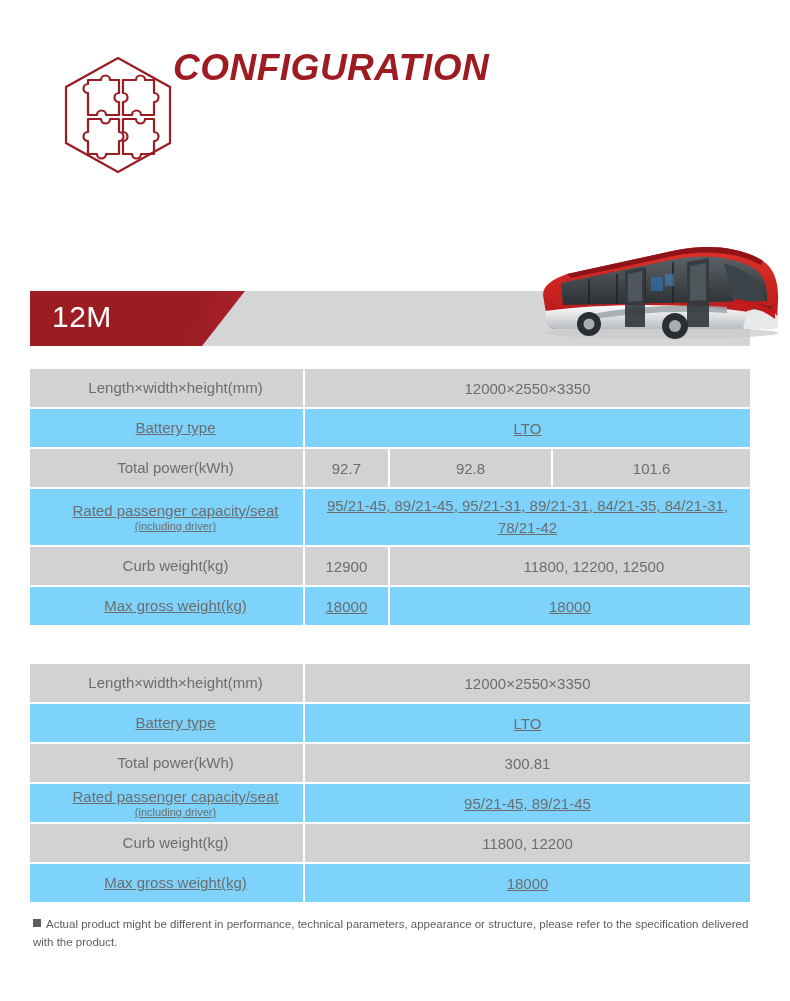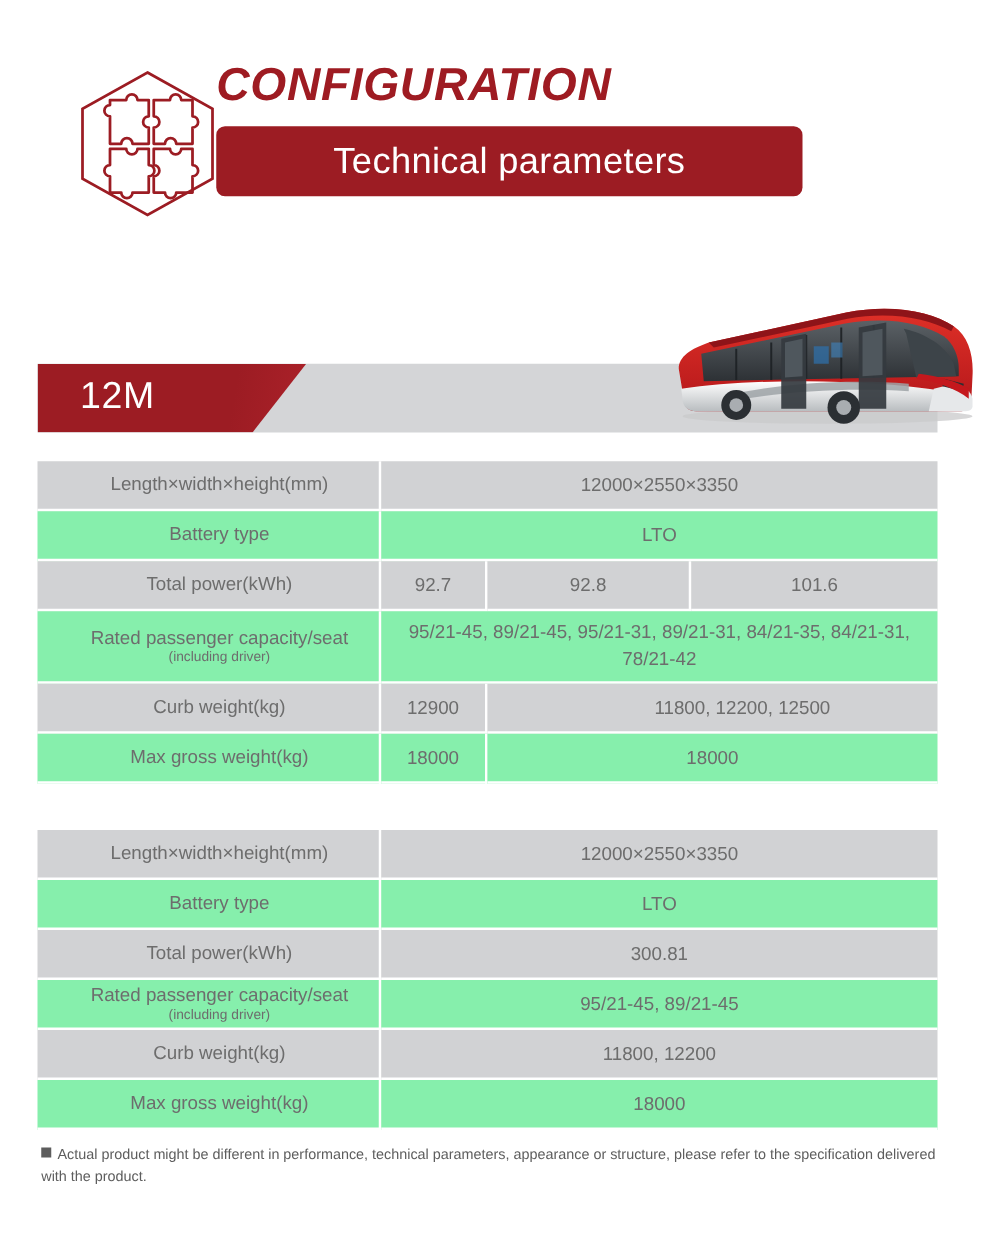--- a/index.html
+++ b/index.html
@@ -37,21 +37,21 @@
   .strip-gray{
     position:absolute;left:0;top:0;width:720px;height:55px;
     background:#d4d5d7;
   }
   .strip-red{
     position:absolute;left:0;top:0;width:215px;height:55px;
     background:linear-gradient(100deg,#9c1c23 0%,#9c1c23 72%,#ab2129 100%);
     clip-path:polygon(0 0,215px 0,172px 55px,0 55px);
   }
   .model-label{
-    position:absolute;left:34px;top:9px;
+    position:absolute;left:22px;top:9px;
     color:#ffffff;font-size:30px;letter-spacing:0.5px;
   }
   .bus-photo{
     position:absolute;left:497px;top:-50px;width:262px;height:105px;
   }
 
   
   .spec-table{
     position:absolute;left:30px;width:720px;
     border-collapse:separate;border-spacing:0;
@@ -61,21 +61,21 @@
   .spec-table tr{height:40px;}
   .spec-table td{
     padding:0;
     font-size:15px;
     color:#6d6d6d;
     vertical-align:middle;
     border-right:2px solid #ffffff;
     border-bottom:2px solid #ffffff;
   }
   .spec-table tr.odd td{background:#d1d2d4;}
-  .spec-table tr.even td{background:#86efac;}
+  .spec-table tr.even td{background:#7dd3fc;text-decoration:underline;}
   .spec-table td.label{
     width:255px;
     padding-left:18px;
     text-align:center;
     line-height:1.15;
   }
   .spec-table td.val{text-align:center;}
   .sub-note{display:block;font-size:11px;color:#6d6d6d;margin-top:1px;}
   tr.tall{height:58px;}
   .cap-lines{line-height:1.45;}
@@ -113,23 +113,20 @@
                    a4.5,4.5 0 0 1 -9,0 L31,100 L31,87 a4.5,4.5 0 0 1 0,-9 Z"></path>
 
           <path d="M66,65 L79,65 a4.5,4.5 0 0 0 9,0 L97,65 L97,78 a4.5,4.5 0 0 1 0,9 L97,100 L84,100
                    a4.5,4.5 0 0 1 -9,0 L66,100 L66,87 a4.5,4.5 0 0 0 0,-9 Z"></path>
         </g>
       </svg>
     </div>
 
     <div class="title-block">
       <div class="config-title">CONFIGURATION</div>
-      <div class="tech-bar">
-        <span>Technical parameters</span>
-      </div>
     </div>
 
   </div>
 
   <div class="model-strip">
     <div class="strip-gray"></div>
     <div class="strip-red"></div>
     <div class="model-label">12M</div>
 
     <svg class="bus-photo" viewBox="0 0 262 105">

